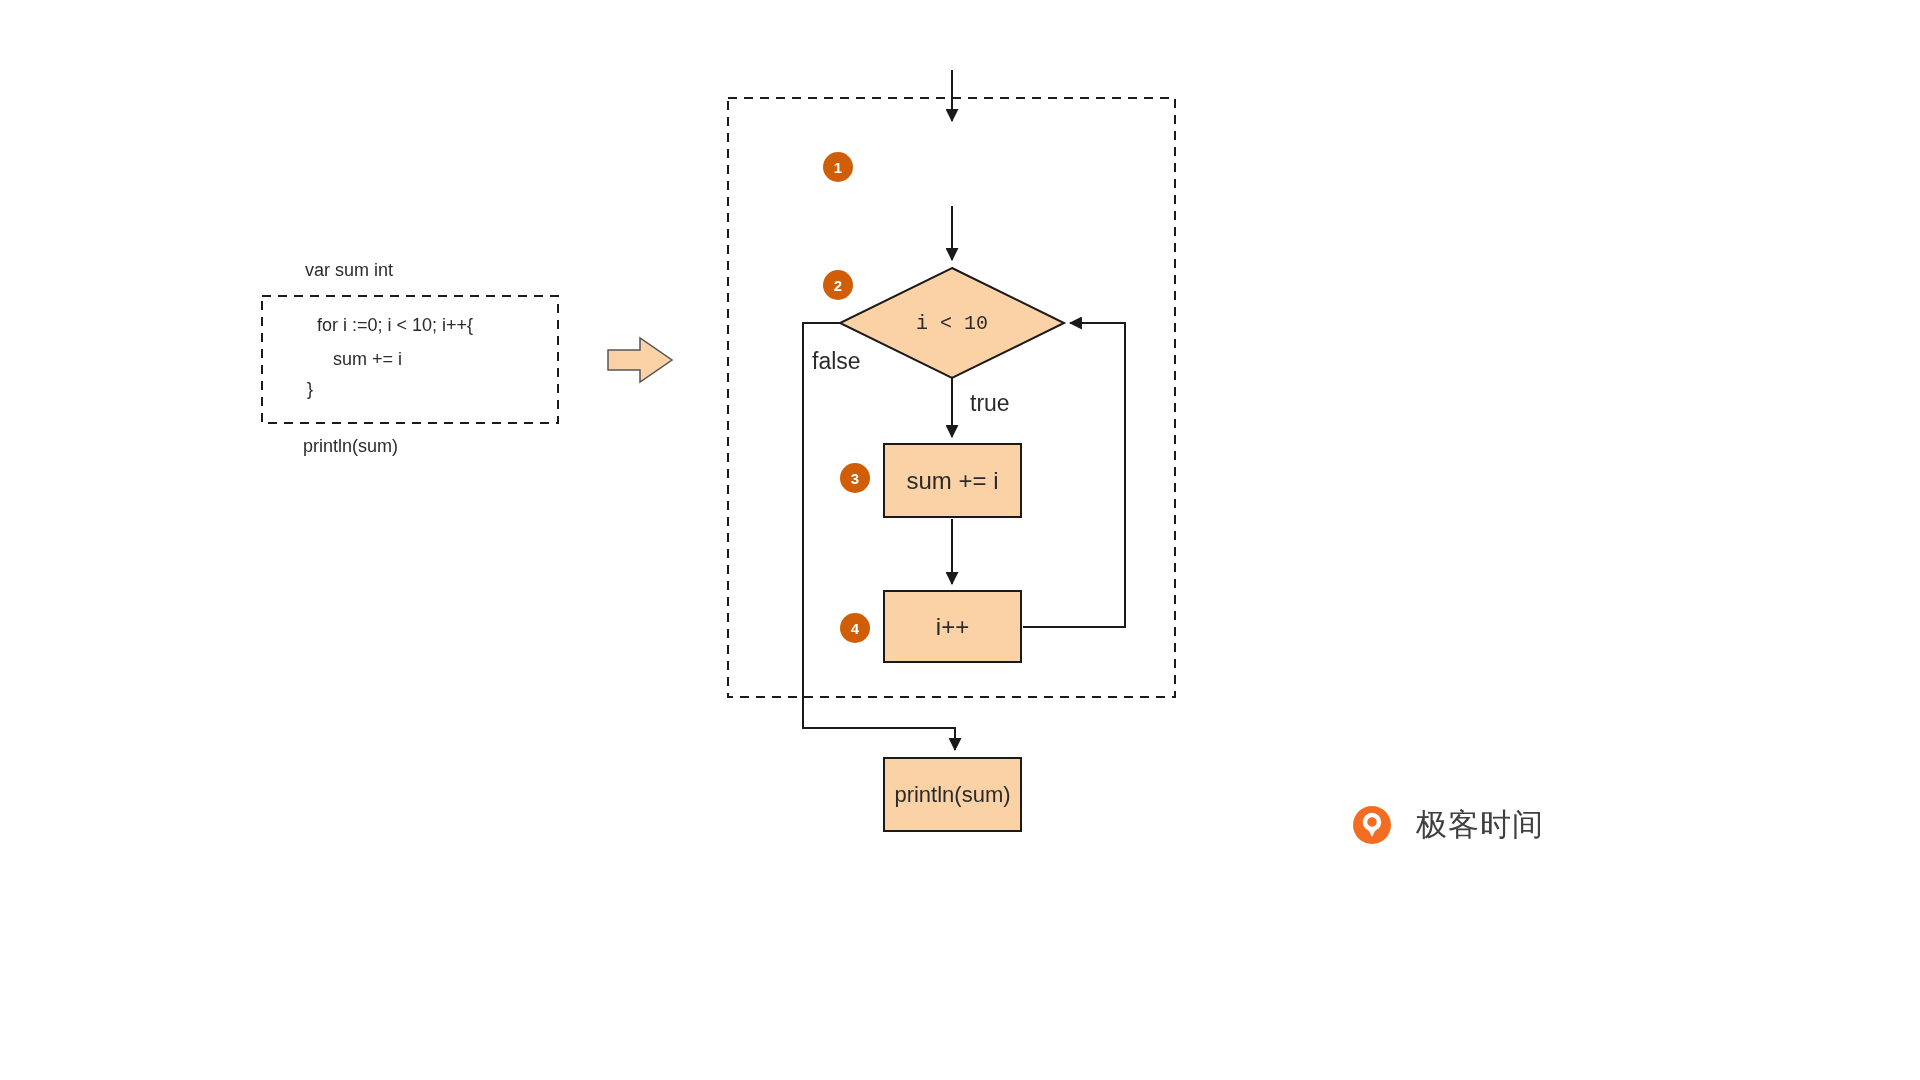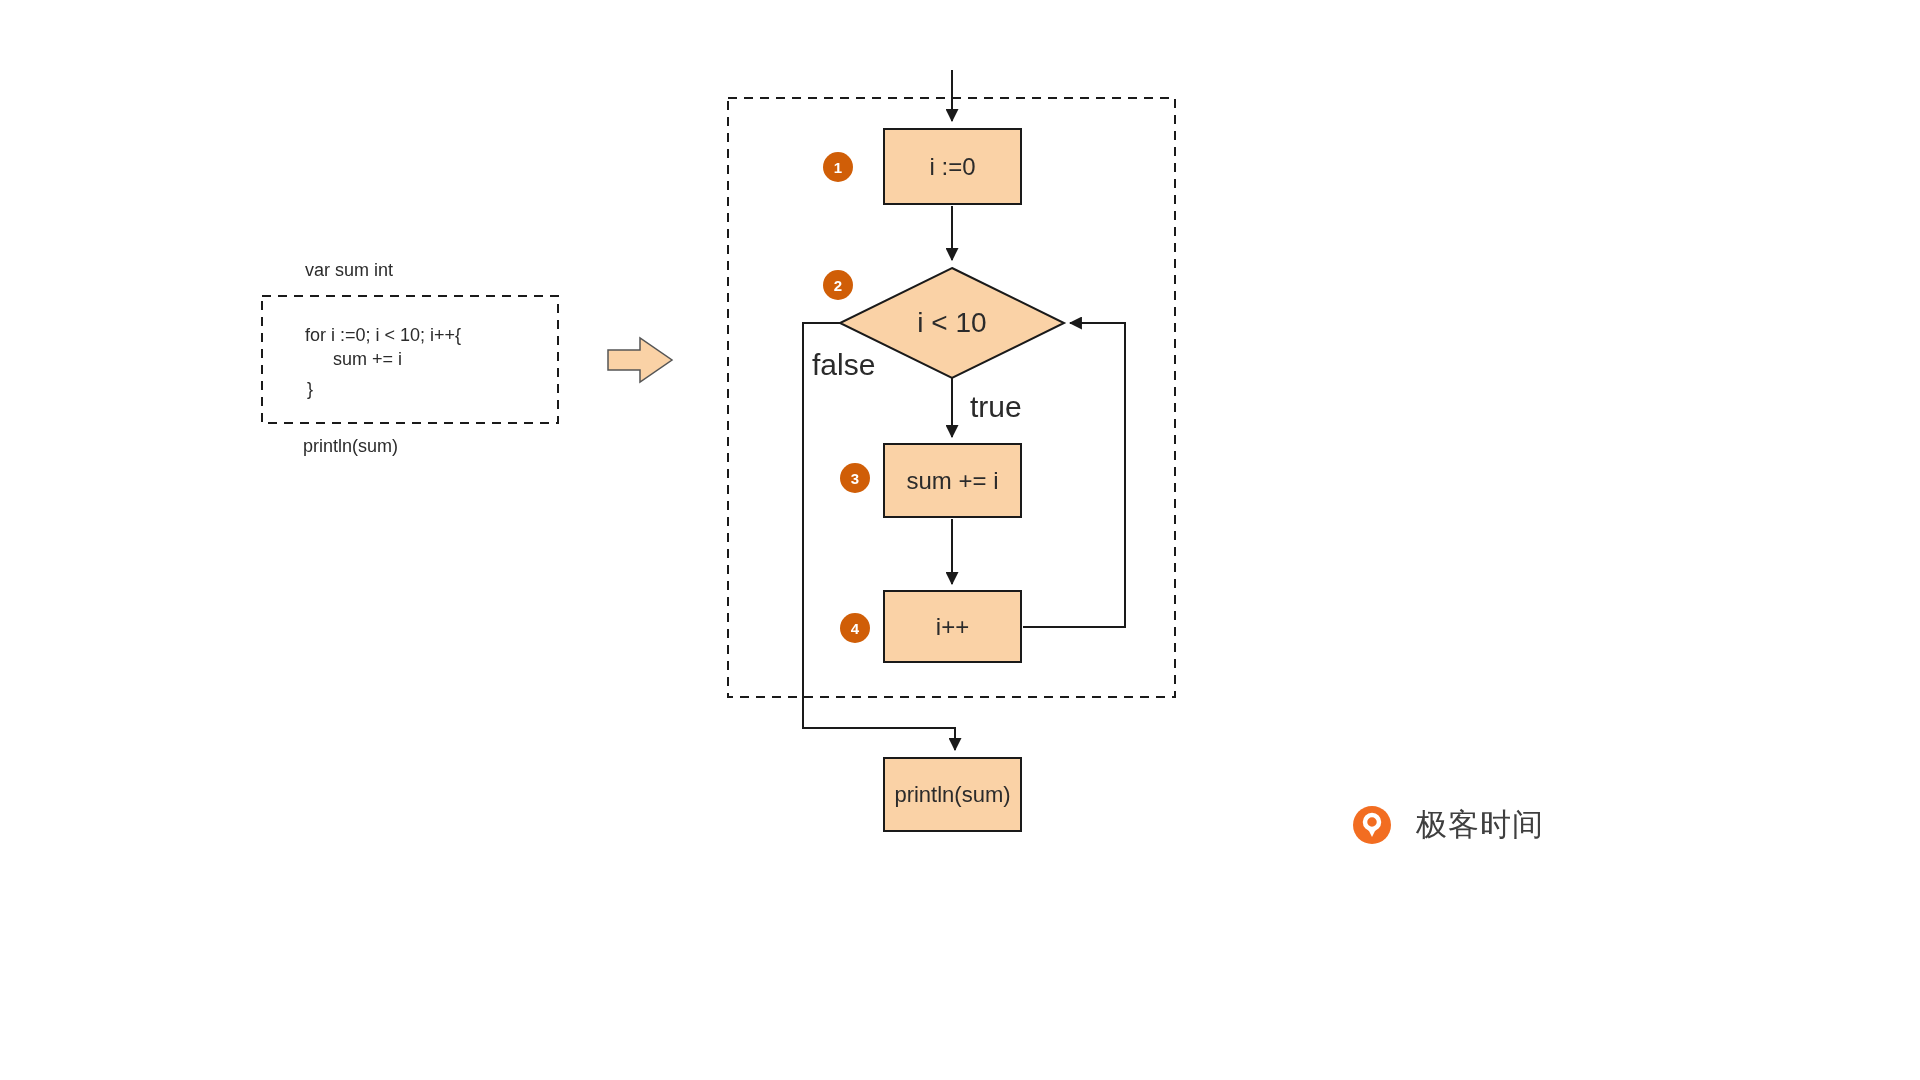--- a/index.html
+++ b/index.html
@@ -30,35 +30,36 @@
     position: absolute;
     display: flex; align-items: center; justify-content: center;
     background: var(--node_fill, #FAD2A6);
     border: 2px solid var(--line, #1a1a1a);
     font-size: 24px;
     color: var(--text, #2b2b2b);
   }
   .diamond-label {
     position: absolute;
     display: flex; align-items: center; justify-content: center;
-    font-size: 28px;
+    font-size: 20px;
     color: var(--text, #2b2b2b);
+    font-family: Liberation Mono, monospace;
   }
   .badge {
     position: absolute;
     width: 30px; height: 30px;
     border-radius: 50%;
     background: var(--badge_fill, #D05E07);
     color: #ffffff;
     display: flex; align-items: center; justify-content: center;
     font-size: 15px; font-weight: bold;
   }
   .edge-label {
     position: absolute;
-    font-size: 30px;
+    font-size: 23px;
     color: var(--text, #2b2b2b);
   }
   .logo {
     position: absolute;
     left: 1352px; top: 804px;
     display: flex; align-items: center; gap: 24px;
   }
   .logo-text {
     font-size: 31px;
     color: var(--logo_text, #3f3f3f);
@@ -92,26 +93,25 @@
     <line x1="952" y1="378" x2="952" y2="437" stroke="#1a1a1a" stroke-width="2" marker-end="url(#arr)"></line>
 
     <line x1="952" y1="519" x2="952" y2="584" stroke="#1a1a1a" stroke-width="2" marker-end="url(#arr)"></line>
 
     <polyline points="1023,627 1125,627 1125,323 1070,323" fill="none" stroke="#1a1a1a" stroke-width="2" marker-end="url(#arr)"></polyline>
 
     <polyline points="840,323 803,323 803,728 955,728 955,750" fill="none" stroke="#1a1a1a" stroke-width="2" marker-end="url(#arr)"></polyline>
   </svg>
 
   <div class="codetext" style="left:305px; top:260px;">var sum int</div>
-  <div class="codetext" style="left:305px; top:315px;margin-top:10px;">for i :=0; i &lt; 10; i++{</div>
+  <div class="codetext" style="left:317px; top:315px;">for i :=0; i &lt; 10; i++{</div>
   <div class="codetext" style="left:333px; top:349px;">sum += i</div>
   <div class="codetext" style="left:307px; top:379px;">}</div>
   <div class="codetext" style="left:303px; top:436px;">println(sum)</div>
 
-  <div class="node" style="left:883px; top:128px; width:139px; height:77px;">i :=0</div>
 
   <div class="diamond-label" style="left:877px; top:308px; width:150px; height:30px;">i &lt; 10</div>
 
   <div class="node" style="left:883px; top:443px; width:139px; height:75px;">sum += i</div>
 
   <div class="node" style="left:883px; top:590px; width:139px; height:73px;">i++</div>
 
   <div class="node" style="left:883px; top:757px; width:139px; height:75px; font-size:22px;">println(sum)</div>
 
   <div class="badge" style="left:823px; top:152px;">1</div>

